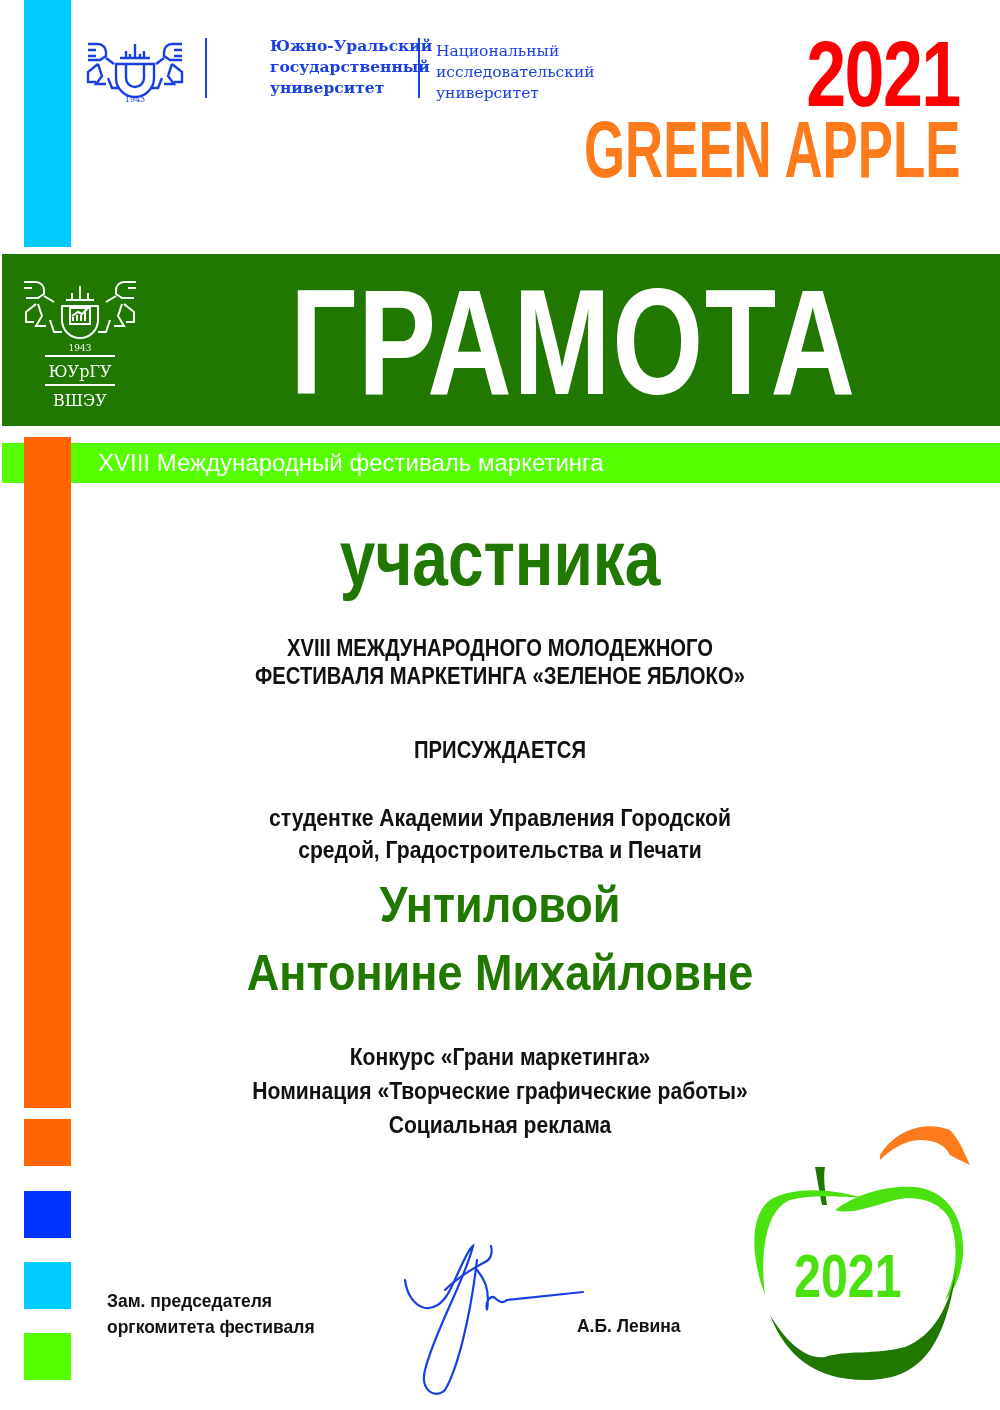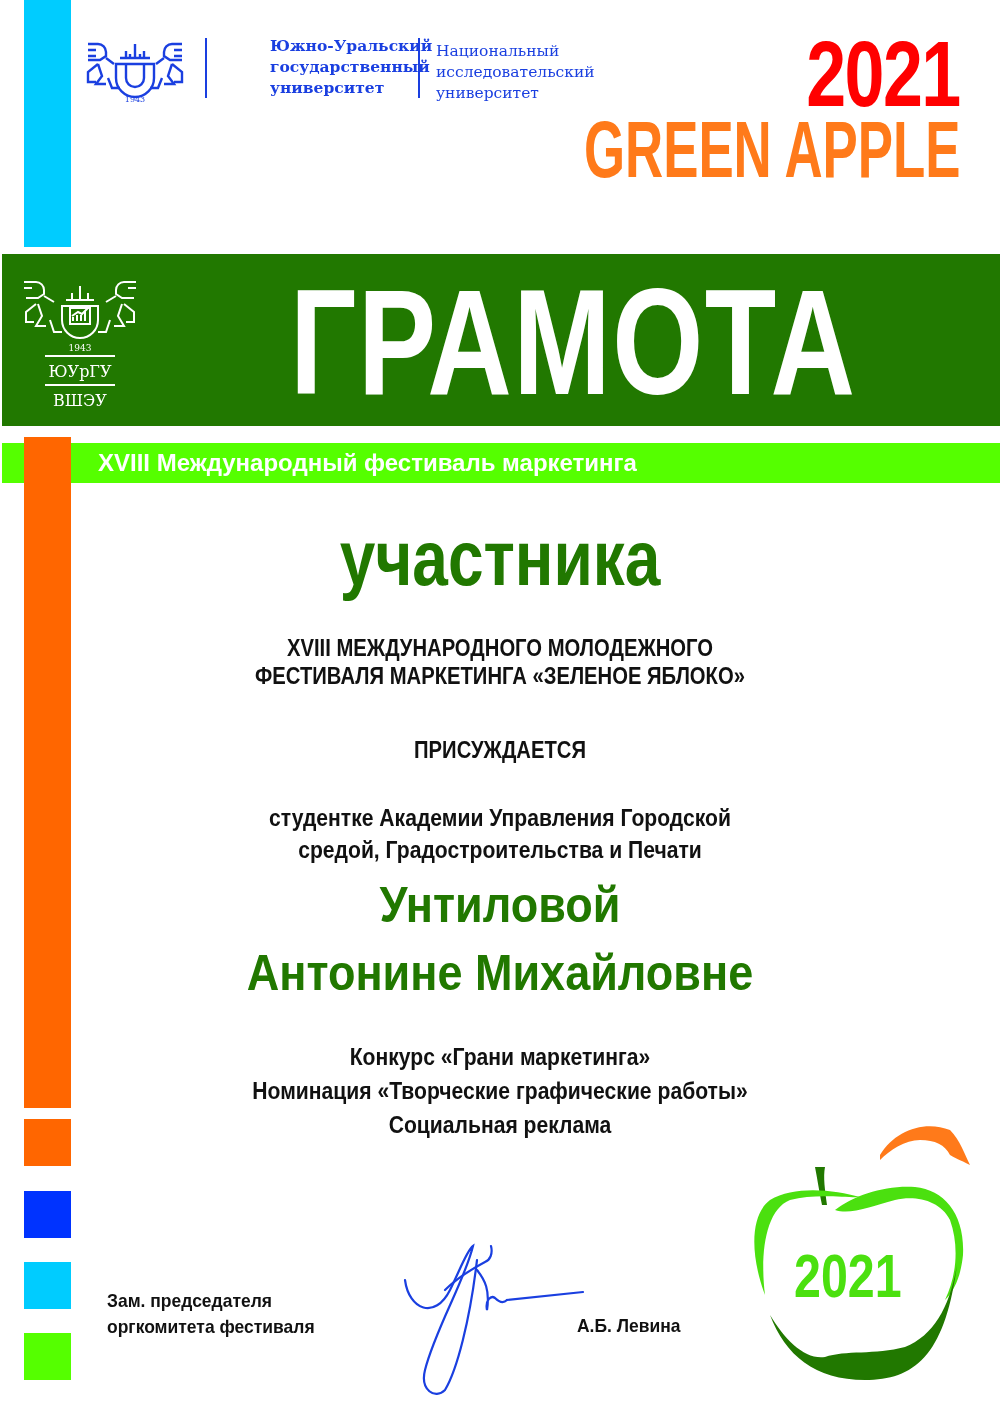--- a/index.html
+++ b/index.html
@@ -7,21 +7,21 @@
   .abs { position:absolute; }
   .bar { position:absolute; left:24px; width:47px; }
   .uni-text { position:absolute; color:#1a3fe0; font-family:"DejaVu Serif", serif; font-weight:bold; font-size:15.5px; line-height:21px; }
   .uni-text2 { position:absolute; color:#1a3fe0; font-family:"DejaVu Serif", serif; font-size:15.5px; line-height:21px; }
   .vsep { position:absolute; width:2px; background:#1a3fe0; }
   .year-top { position:absolute; right:40px; top:28px; color:#ff0000; font-family:"Liberation Sans", sans-serif; font-weight:bold; font-size:92px; line-height:92px; transform:scaleX(0.78); transform-origin:right top; letter-spacing:-2px; }
   .green-apple { position:absolute; right:40px; top:110px; color:#ff7a1a; font-family:"Liberation Sans", sans-serif; font-weight:bold; font-size:80px; line-height:80px; transform:scaleX(0.66); transform-origin:right top; white-space:nowrap; }
   .banner { position:absolute; left:2px; top:254px; width:998px; height:172px; background:#217800; }
   .banner-title { position:absolute; left:290px; top:272px; width:500px; text-align:left; color:#ffffff; font-weight:bold; font-size:150px; line-height:140px; transform:scaleX(0.78); transform-origin:left top; white-space:nowrap; letter-spacing:2px; }
   .strip { position:absolute; left:2px; top:443px; width:998px; height:40px; background:#55ff00; }
-  .strip-text { position:absolute; left:98px; top:448px; color:#ffffff; font-weight:bold; font-size:24px; line-height:30px; white-space:nowrap; }
+  .strip-text { position:absolute; left:98px; top:448px; color:#ffffff; font-weight:normal; font-size:24px; line-height:30px; white-space:nowrap; }
   .center { position:absolute; left:80px; width:840px; text-align:center; }
   .participant { top:518px; color:#217800; font-weight:bold; font-size:78px; line-height:80px; transform:scaleX(0.82); transform-origin:center top; }
   .black-cond { color:#111111; font-weight:bold; }
   .fest { top:634px; font-size:23px; line-height:28px; transform:scaleX(0.88); transform-origin:center top; }
   .award { top:736px; font-size:23px; line-height:28px; transform:scaleX(0.88); transform-origin:center top; }
   .student { top:802px; font-size:24px; line-height:32px; transform:scaleX(0.88); transform-origin:center top; }
   .name { color:#217800; font-weight:bold; font-size:50px; line-height:64px; transform:scaleX(0.9); transform-origin:center top; }
   .contest { top:1040px; font-size:24px; line-height:34px; transform:scaleX(0.88); transform-origin:center top; }
   .sig-left { position:absolute; left:107px; top:1288px; color:#111; font-weight:bold; font-size:19px; line-height:26px; transform:scaleX(0.92); transform-origin:left top; }
   .sig-right { position:absolute; left:577px; top:1313px; color:#111; font-weight:bold; font-size:19px; line-height:26px; transform:scaleX(0.92); transform-origin:left top; white-space:nowrap;}

